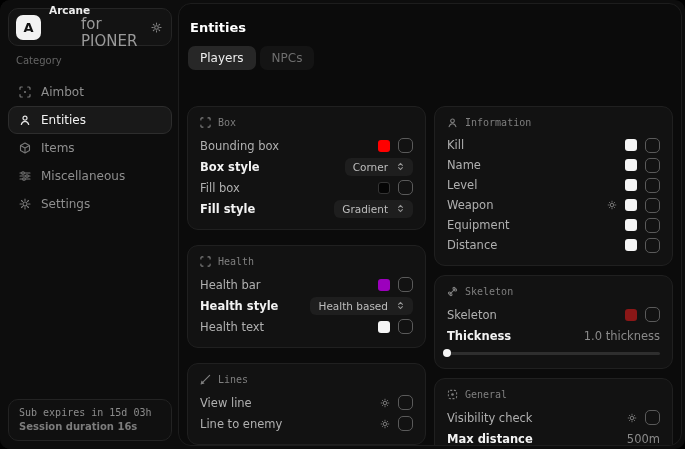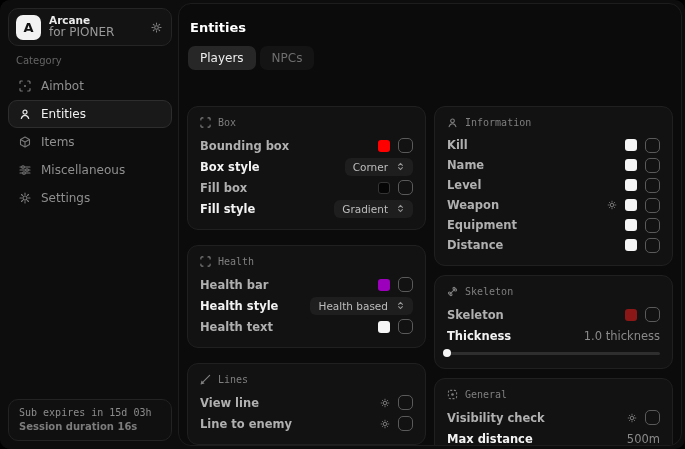--- a/index.html
+++ b/index.html
@@ -8,24 +8,24 @@
   .window { position: absolute; inset: 0; background: #0d0d0d; border-radius: 10px; overflow: hidden; }
 
   
   .sidebar { position: absolute; left: 0; top: 0; bottom: 0; width: 178px; background: #0d0d0d; }
   .brand-card { position: absolute; left: 8px; top: 8px; width: 164px; height: 38px; background: #131313;
     border: 1px solid #252525; border-radius: 10px; display: flex; align-items: center; gap: 8px; padding: 0 9px 0 7px; }
   .logo { width: 25px; height: 25px; background: #f2f2f2; border-radius: 7px; color: #111;
     font-weight: bold; font-size: 13px; display: flex; align-items: center; justify-content: center; flex: none; }
   .brand-text { flex: 1; line-height: 1.15; }
   .brand-name { font-size: 10.5px; font-weight: bold; color: #ececec; }
-  .brand-sub { font-size: 12px; color: #9a9a9a; }
+  .brand-sub { font-size: 15px; color: #9a9a9a; margin-left: 32px; }
   .icon-btn { color: #858585; display: flex; align-items: center; }
   .category { position: absolute; left: 16px; top: 55px; font-size: 10px; color: #646464; }
-  .nav { position: absolute; left: 8px; top: 72px; width: 164px; }
+  .nav { position: absolute; left: 8px; top: 78px; width: 164px; }
   .nav-item { display: flex; align-items: center; gap: 10px; height: 28px; padding: 0 10px;
     border: 1px solid transparent; border-radius: 9px; color: #8f8f8f; font-size: 12px; }
   .nav-icon { display: flex; color: #787878; }
   .nav-item.active { background: #191919; border-color: #2d2d2d; color: #f1f1f1; }
   .nav-item.active .nav-icon { color: #e6e6e6; }
   .sub-card { position: absolute; left: 8px; bottom: 8px; width: 164px; background: #101010;
     border: 1px solid #232323; border-radius: 10px; padding: 7px 10px 8px 10px; }
   .sub-line1 { font-family: "DejaVu Sans Mono", "Liberation Mono", monospace; font-size: 10px; color: #8d8d8d; }
   .sub-line2 { font-size: 10px; color: #7c7c7c; font-weight: bold; margin-top: 3px; }
 
@@ -38,21 +38,21 @@
   .tab.active { background: #272727; color: #ededed; }
   .columns { display: flex; gap: 8px; margin-top: 14px; align-items: flex-start; }
   .col { flex: 1; display: flex; flex-direction: column; margin-top: 22px; }
   .col-left .panel { margin-bottom: 15px; }
   .col-right .panel { margin-bottom: 9px; }
   .panel { background: #121212; border: 1px solid #202020; border-radius: 11px; padding: 10px 12px; }
   .panel-head { display: flex; align-items: center; gap: 7px; color: #7f7f7f;
     font-family: "DejaVu Sans Mono", "Liberation Mono", monospace; font-size: 10px; margin-bottom: 7px; }
   .row { display: flex; align-items: center; height: 21px; }
   .row.compact { height: 20px; }
-  .row-label { flex: 1; font-size: 11.5px; color: #b0b0b0; font-weight: bold; }
+  .row-label { flex: 1; font-size: 11.5px; color: #b0b0b0; }
   .row-label.strong { color: #f2f2f2; font-weight: bold; }
   .controls { display: flex; align-items: center; gap: 8px; }
   .swatch { width: 12px; height: 12px; border-radius: 3px; flex: none; }
   .swatch.outlined { border: 1px solid #343434; }
   .checkbox { width: 15px; height: 15px; border: 1.5px solid #5a5a5a; border-radius: 5px; background: transparent; flex: none; }
   .mini-gear { color: #6f6f6f; display: flex; }
   .dropdown { display: flex; align-items: center; gap: 8px; background: #1e1e1e; border-radius: 6px;
     padding: 3px 8px; font-size: 10.5px; color: #bdbdbd; }
   .unfold { color: #989898; display: flex; }
   .value-text { font-size: 11.5px; color: #8a8a8a; }

